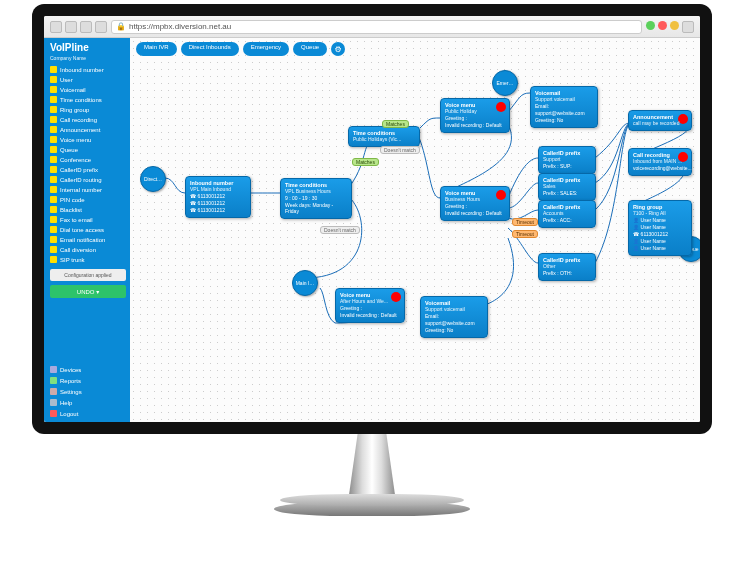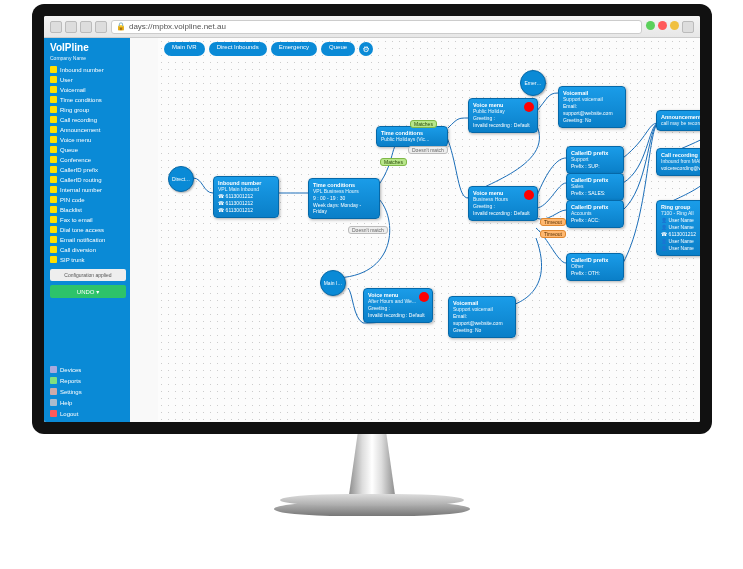--- a/index.html
+++ b/index.html
@@ -6,21 +6,21 @@
   body { background: #fff; width: 743px; height: 569px; font-family: Arial, sans-serif; font-size: 7px; overflow: hidden; position: relative; }
   .monitor { position: absolute; left: 32px; top: 4px; width: 680px; height: 430px; background: #111; border-radius: 12px; padding: 12px; }
   .screen { width:100%; height:100%; background:#fff; border-radius:2px; overflow:hidden; position:relative; }
   .chrome { height:22px; background:linear-gradient(#f4f4f4,#e7e7e7); border-bottom:1px solid #ccc; display:flex; align-items:center; padding:0 6px; gap:4px; font-size:8px; color:#555; }
   .chrome .nav { display:flex; gap:3px; }
   .chrome .btn { width:12px; height:12px; background:#ddd; border:1px solid #bbb; border-radius:2px; }
   .chrome .omni { flex:1; height:14px; background:#fff; border:1px solid #ccc; border-radius:3px; display:flex; align-items:center; padding:0 4px; gap:3px; }
   .lock { color:#2a8a2a; }
   .chrome .icons { display:flex; gap:3px; }
   .dot { width:9px; height:9px; border-radius:50%; }
-  .app { position:absolute; top:22px; left:0; right:0; bottom:0; display:flex; background:#f9f9f9;gap:28px; }
+  .app { position:absolute; top:22px; left:0; right:0; bottom:0; display:flex; background:#f9f9f9; }
   .sidebar { width:86px; background:#0a8ad6; color:#fff; padding:4px 4px 4px 6px; display:flex; flex-direction:column; gap:1px; font-size:6px; }
   .logo { font-weight:bold; font-size:10px; margin-bottom:1px; }
   .company { font-size:5px; opacity:.9; margin-bottom:3px; }
   .mi { display:flex; align-items:center; gap:3px; padding:1px 0; cursor:pointer; }
   .mi .ic { width:7px; height:7px; background:#ffe000; border-radius:1px; flex-shrink:0; }
   .mi .ic.g { background:#7fe07f; }
   .mi .ic.r { background:#ff5a5a; }
   .cfg { margin-top:4px; background:#eee; color:#555; text-align:center; padding:3px 0; border-radius:2px; font-size:5px; }
   .undo { margin-top:3px; background:#2dc36a; text-align:center; padding:3px 0; border-radius:2px; font-size:6px; color:#fff; }
   .bottom-links { margin-top:auto; display:flex; flex-direction:column; gap:2px; }
@@ -53,21 +53,21 @@
 
     <div class="chrome">
       <div class="nav">
         <div class="btn"></div>
         <div class="btn"></div>
         <div class="btn"></div>
         <div class="btn"></div>
       </div>
       <div class="omni">
         <span class="lock">🔒</span>
-        <span>days://mpbx.voipline.net.au</span>
+        <span>https://mpbx.diversion.net.au</span>
       </div>
       <div class="icons">
         <div class="dot" style="background:#5bd05b"></div>
         <div class="dot" style="background:#ff5a5a"></div>
         <div class="dot" style="background:#f0c040"></div>
         <div class="btn"></div>
       </div>
     </div>
 
     <div class="app">

